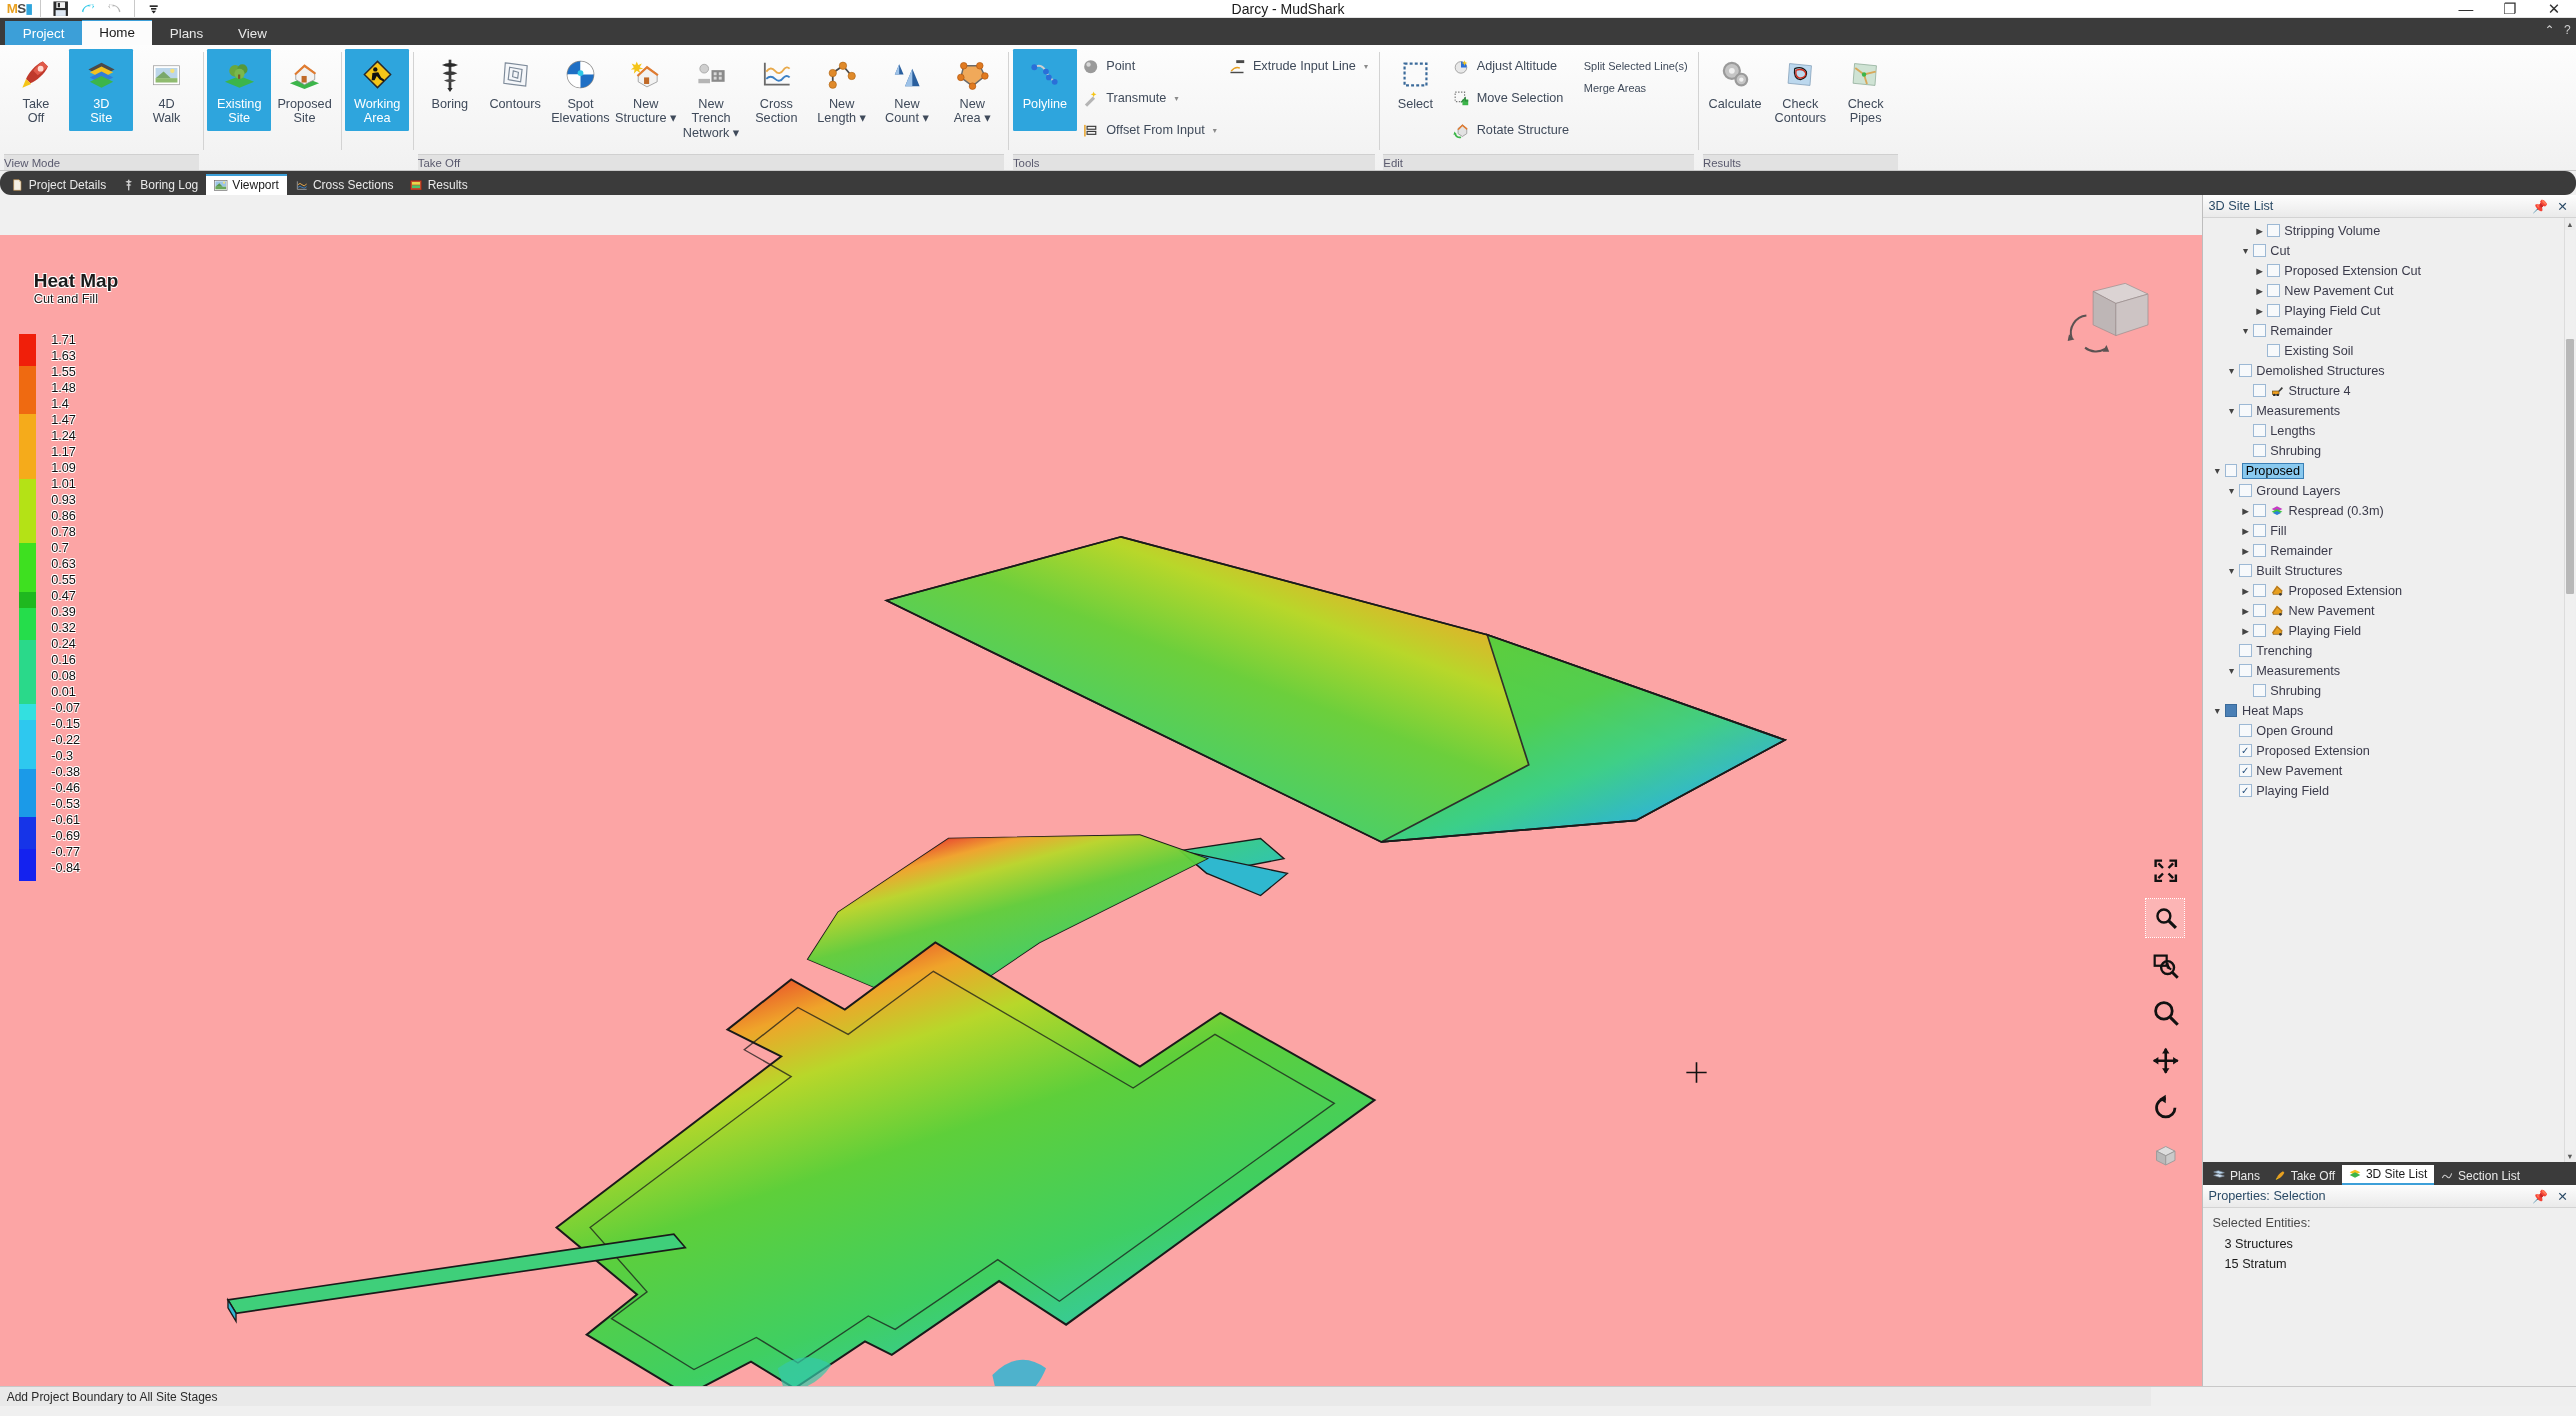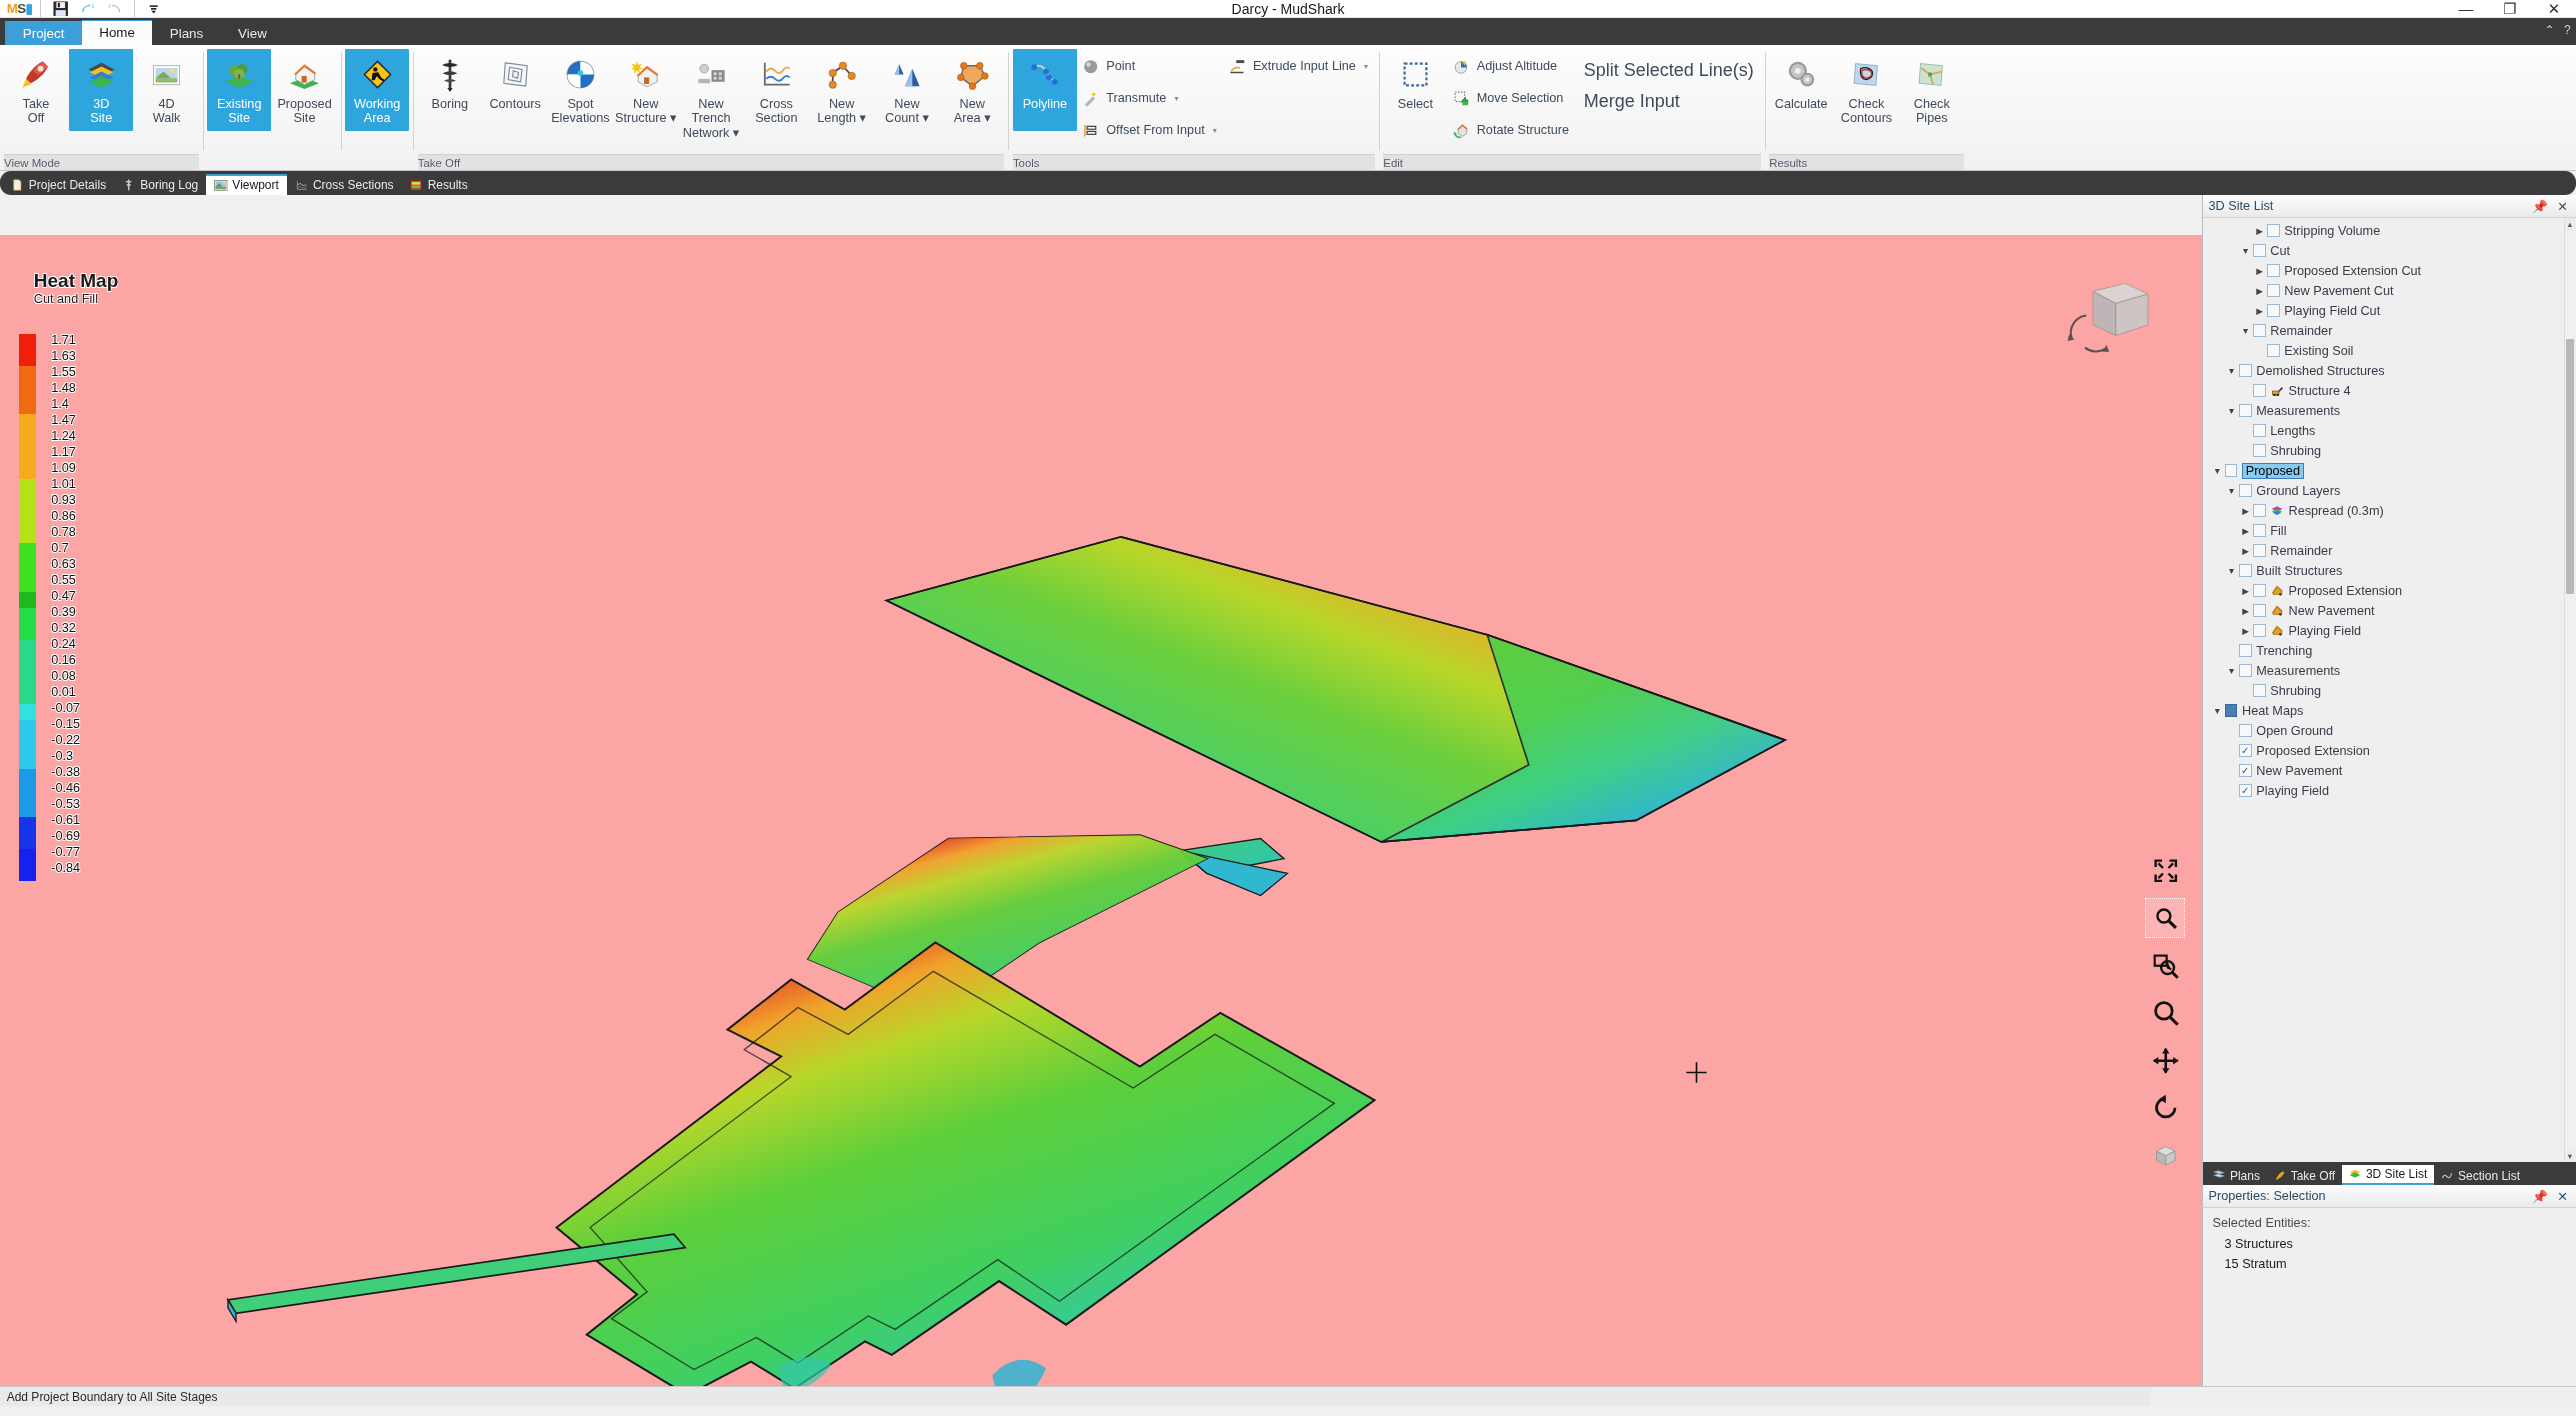--- a/index.html
+++ b/index.html
@@ -68,21 +68,21 @@
   }
   .smallcol { display: flex; flex-direction: column; justify-content: flex-start; padding-top: 5.4px; gap: 8px; }
   .smallbtn {
     display: flex; align-items: center; gap: 5.4px; height: 24px;
     padding: 0 6.7px 0 2.7px; cursor: pointer; border-radius: 1.3px;
   }
   .smallbtn-ico { width: 20px; height: 20px; display: flex; align-items: center; justify-content: center; }
   .smallbtn-lbl { font-size: 12.7px; color: #3f4a5a; white-space: nowrap; }
   .caret-sm { font-size: 8px; color: #8a8a8a; margin-left: 2.7px; }
   .txtcol { display: flex; flex-direction: column; padding-top: 6.7px; gap: 2px; }
-  .txtbtn { font-size: 18px; color: #3f4a5a; padding: 4px 6.7px; cursor: pointer; white-space: nowrap; border-radius: 1.3px; }
+  .txtbtn { font-size: 11px; color: #3f4a5a; padding: 4px 6.7px; cursor: pointer; white-space: nowrap; border-radius: 1.3px; }
 
   
   #doctabs {
     height: 24px; background: #3b3b3b; display: flex; align-items: flex-end; padding-left: 2.7px; border-radius: 11px;
   }
   .dtab {
     height: 20px; padding: 0 8px; display: flex; align-items: center; gap: 4.7px;
     color: #eaeaea; font-size: 12px; cursor: pointer;
   }
   .dtab.active { background: #ffffff; color: #1a1a1a; height: 21.5px; border-top: 2px solid #3c9fd8; }
@@ -540,21 +540,21 @@
                 <path d="M6 10 L13 3 L20 9 L19 11 L13 6 L8 11 Z" fill="#e07b30"></path>
                 <path d="M3 16 A6 6 0 0 0 11 21" fill="none" stroke="#3cb54a" stroke-width="2.4"></path>
                 <path d="M2 13 L5 17 L0.6 17.5 Z" fill="#3cb54a"></path>
               </svg>
           </span>
           <span class="smallbtn-lbl">Rotate Structure</span>
         </div>
       </div>
       <div class="txtcol">
         <div class="txtbtn">Split Selected Line(s)</div>
-        <div class="txtbtn">Merge Input</div>
+        <div class="txtbtn">Merge Areas</div>
       </div>
     </div>
     <div class="rgroup-label">Edit</div>
   </div>
 
   <div class="rgroup-sep"></div>
 
   <div class="rgroup">
     <div class="rgroup-items">
       <div class="bigbtn">

